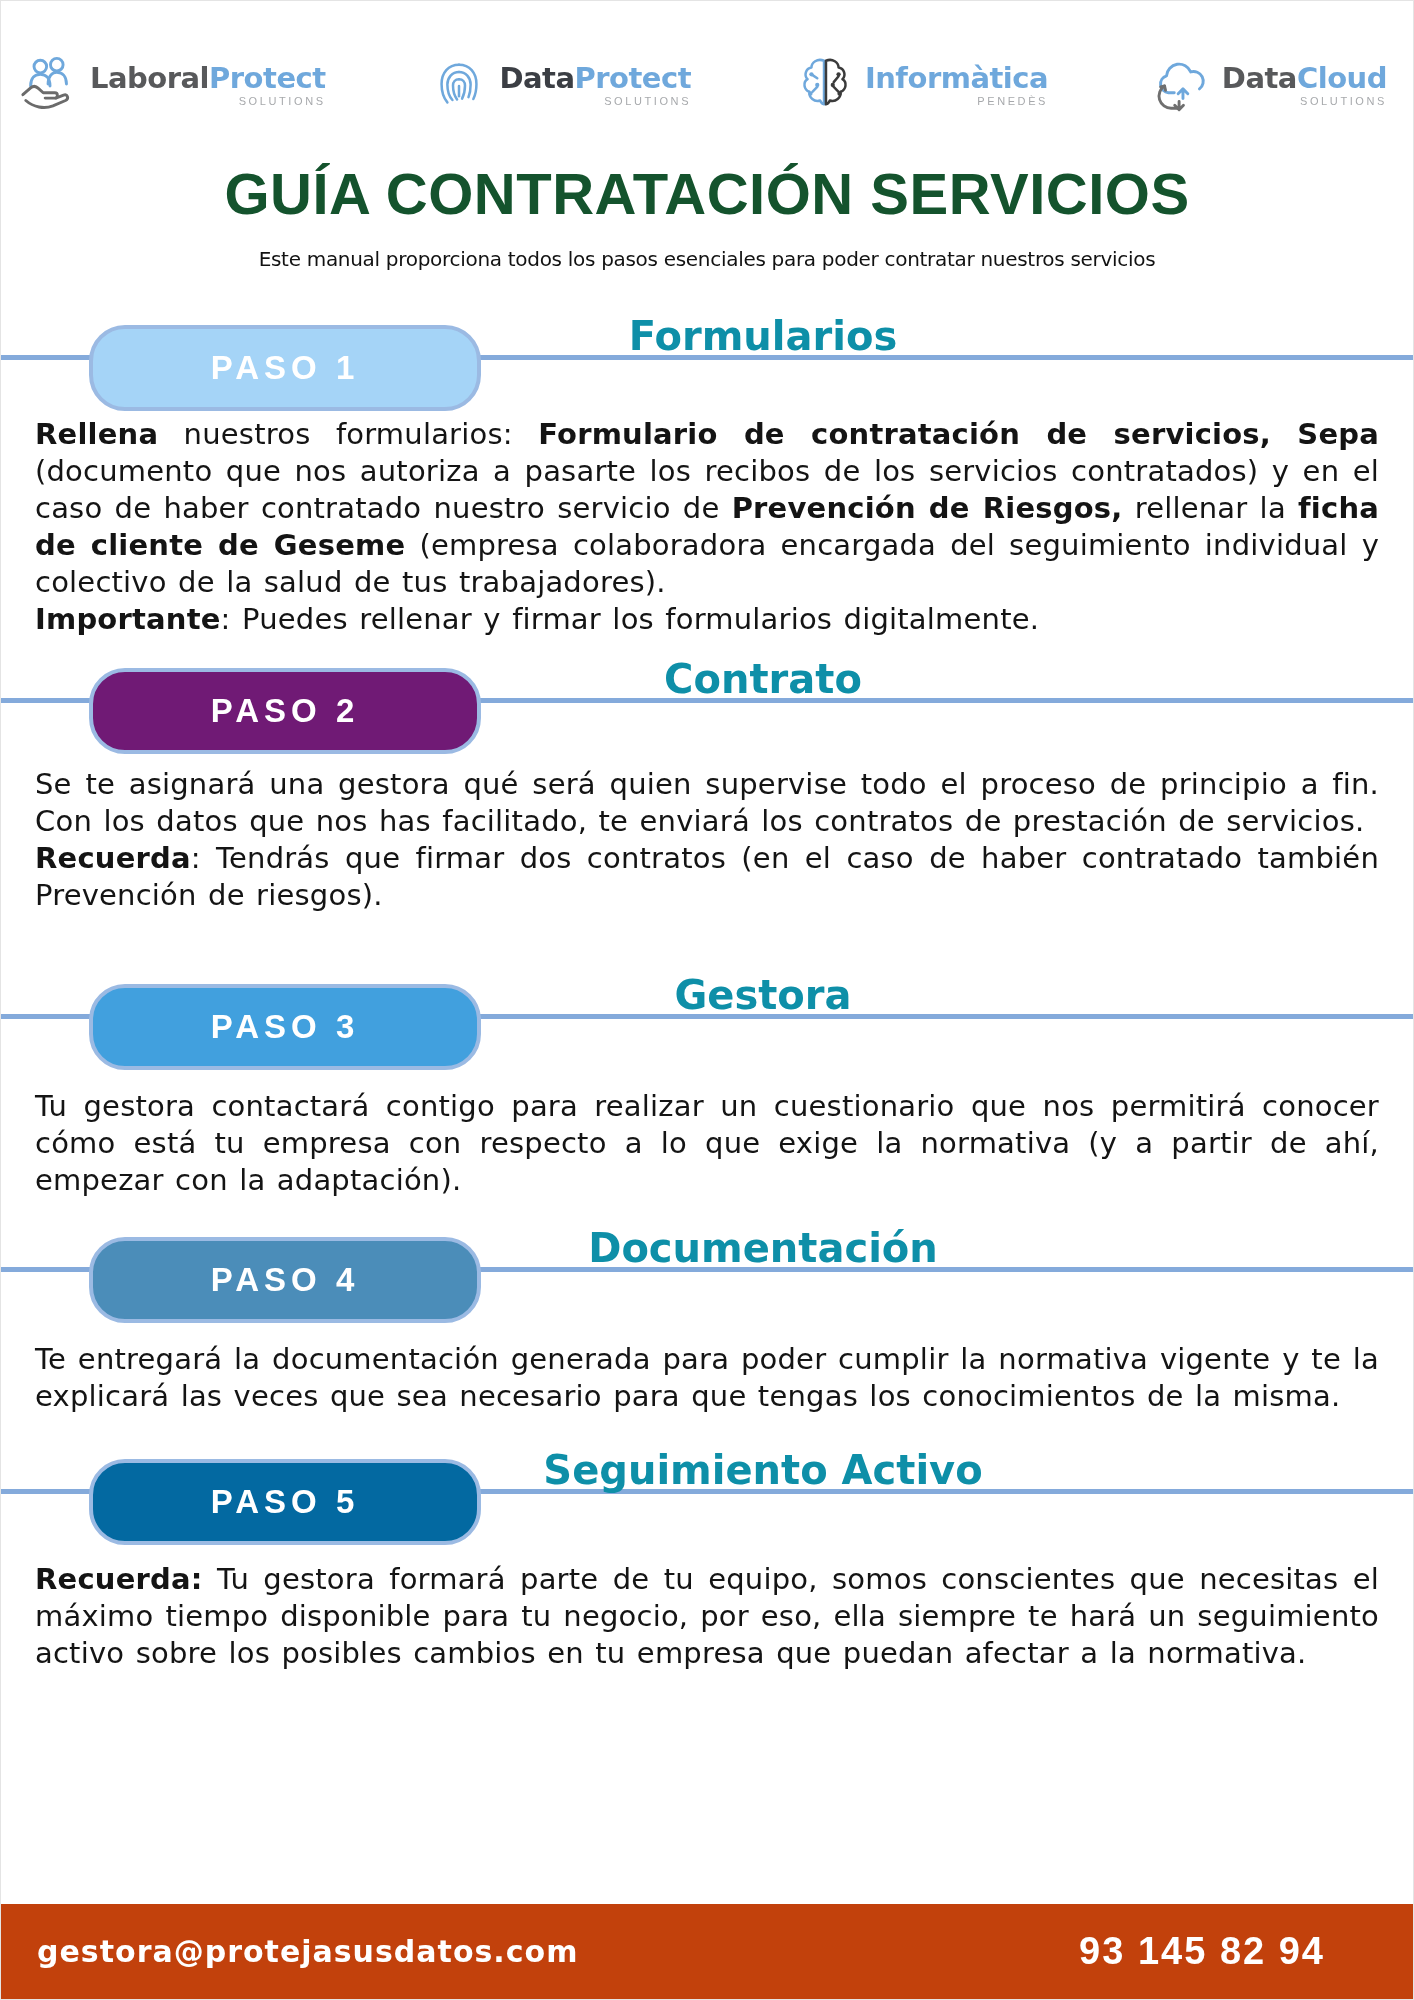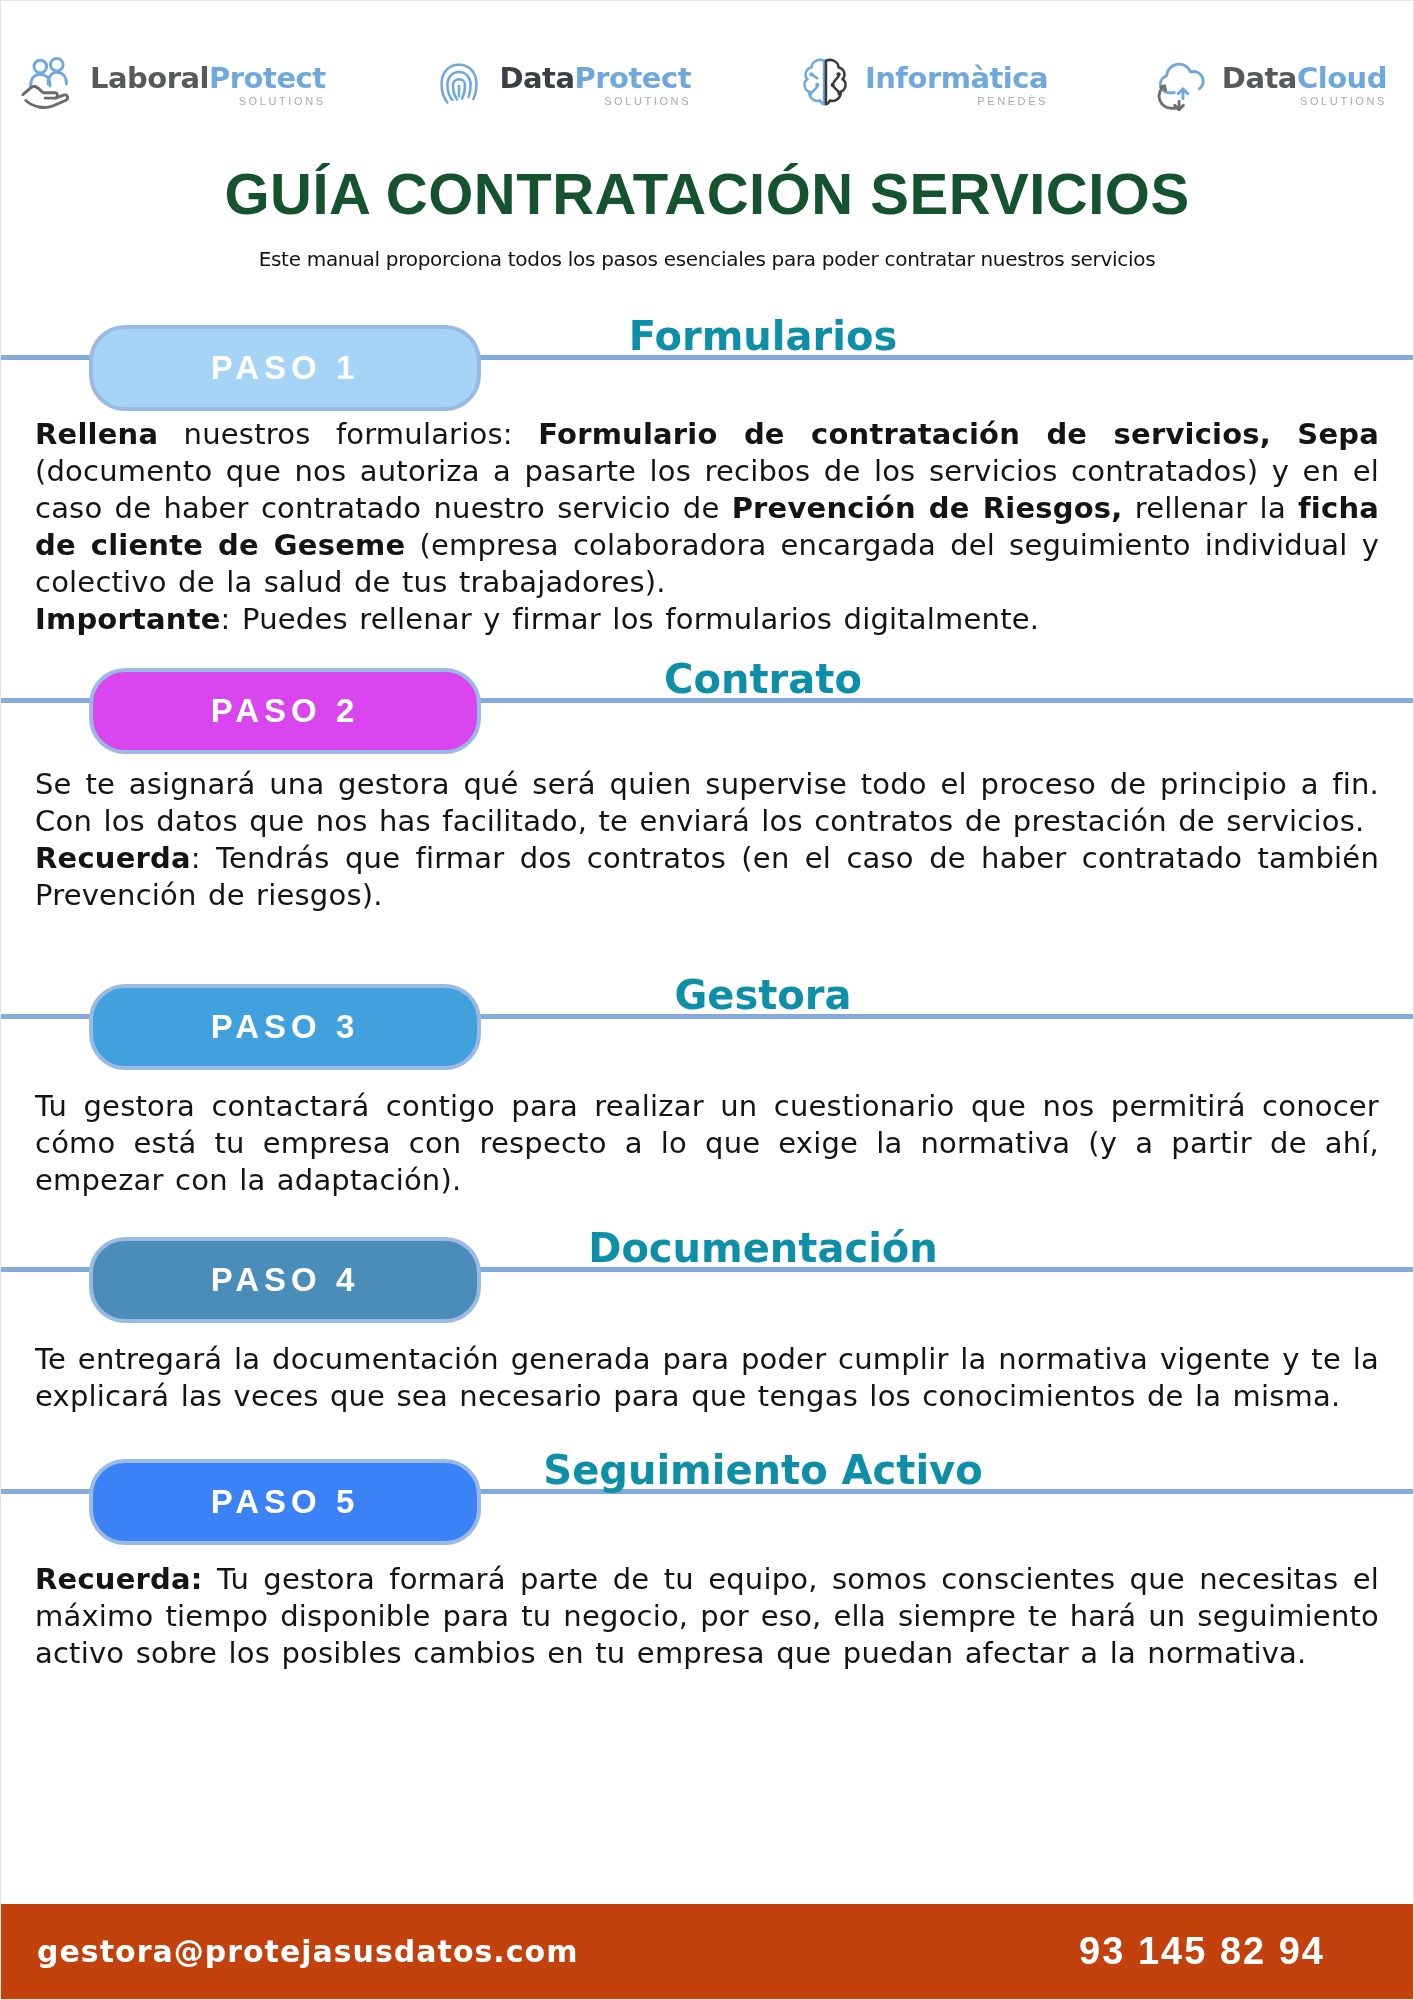--- a/index.html
+++ b/index.html
@@ -193,21 +193,21 @@
     <div class="badge" style="background: rgb(165, 212, 247);">PASO 1</div>
     <div class="step-title">Formularios</div>
   </div>
   <div class="body b1">
       <div class="para"><span class="b">Rellena</span><span> nuestros formularios: </span><span class="b">Formulario de contratación de servicios, Sepa</span><span> (documento que nos autoriza a pasarte los recibos de los servicios contratados) y en el caso de haber contratado nuestro servicio de </span><span class="b">Prevención de Riesgos,</span><span> rellenar la </span><span class="b">ficha de cliente de Geseme</span><span> (empresa colaboradora encargada del seguimiento individual y colectivo de la salud de tus trabajadores).</span></div>
       <div class="para"><span class="b">Importante</span><span>: Puedes rellenar y firmar los formularios digitalmente.</span></div>
     </div>
 
   <div class="step s2">
     <div class="step-line"></div>
-    <div class="badge" style="background: #d946ef;">PASO 2</div>
+    <div class="badge" style="background: #701a75;">PASO 2</div>
     <div class="step-title">Contrato</div>
   </div>
   <div class="body b2">
       <div class="para"><span>Se te asignará una gestora qué será quien supervise todo el proceso de principio a fin. Con los datos que nos has facilitado, te enviará los contratos de prestación de servicios.</span></div>
       <div class="para"><span class="b">Recuerda</span><span>: Tendrás que firmar dos contratos (en el caso de haber contratado también Prevención de riesgos).</span></div>
     </div>
 
   <div class="step s3">
     <div class="step-line"></div>
     <div class="badge" style="background: rgb(65, 160, 222);">PASO 3</div>
@@ -221,21 +221,21 @@
     <div class="step-line"></div>
     <div class="badge" style="background: rgb(75, 141, 185);">PASO 4</div>
     <div class="step-title">Documentación</div>
   </div>
   <div class="body b4">
       <div class="para"><span>Te entregará la documentación generada para poder cumplir la normativa vigente y te la explicará las veces que sea necesario para que tengas los conocimientos de la misma.</span></div>
     </div>
 
   <div class="step s5">
     <div class="step-line"></div>
-    <div class="badge" style="background: #3b82f6;">PASO 5</div>
+    <div class="badge" style="background: #0369a1;">PASO 5</div>
     <div class="step-title">Seguimiento Activo</div>
   </div>
   <div class="body b5">
       <div class="para"><span class="b">Recuerda:</span><span> Tu gestora formará parte de tu equipo, somos conscientes que necesitas el máximo tiempo disponible para tu negocio, por eso, ella siempre te hará un seguimiento activo sobre los posibles cambios en tu empresa que puedan afectar a la normativa.</span></div>
     </div>
 
   <div class="footer">
     <div class="footer-email">gestora@protejasusdatos.com</div>
     <div class="footer-phone">93 145 82 94</div>
   </div>

